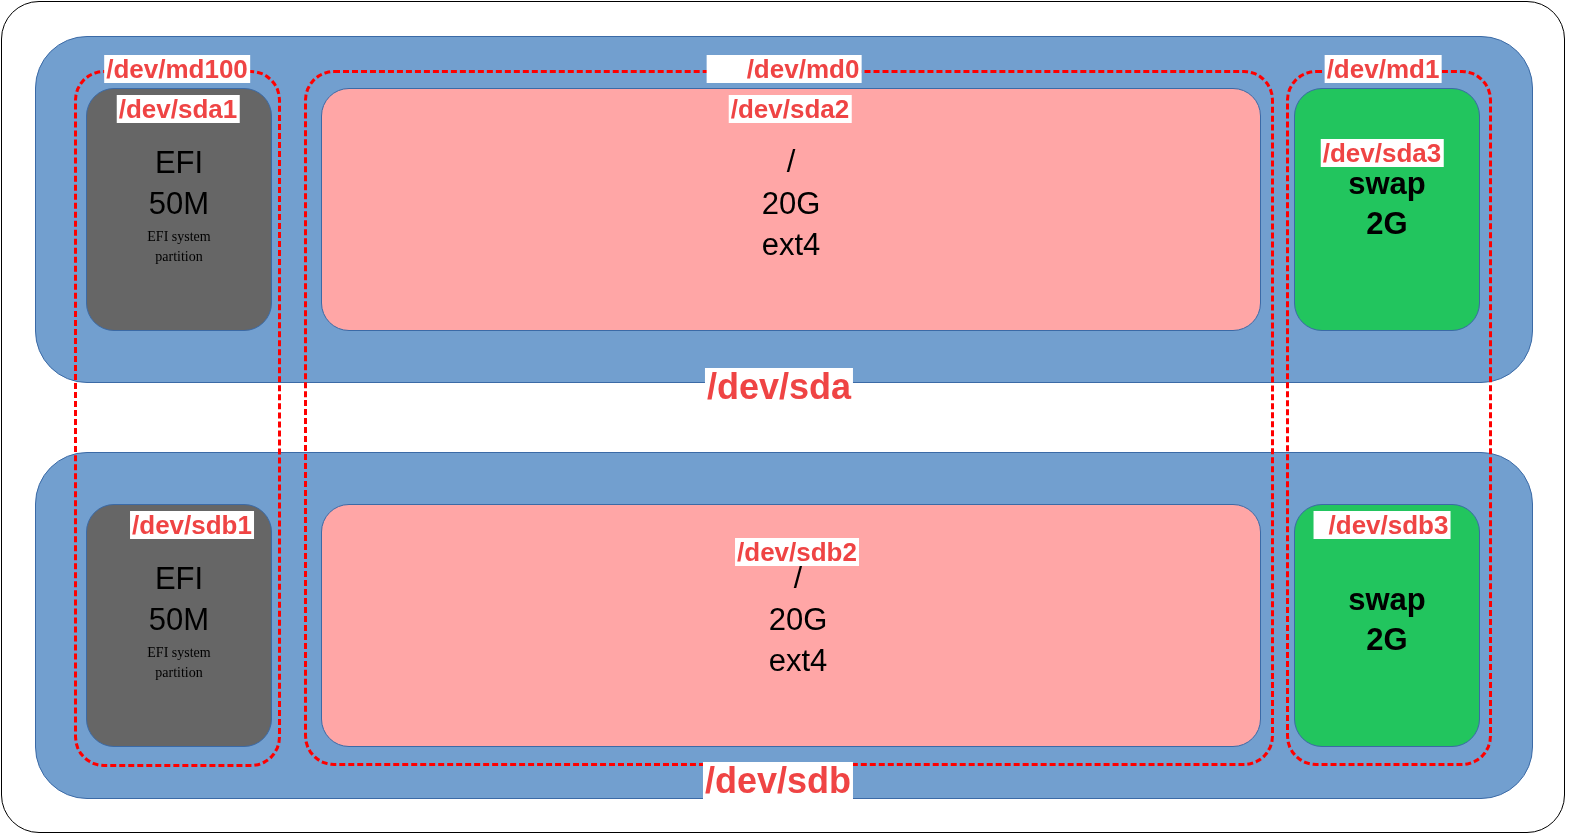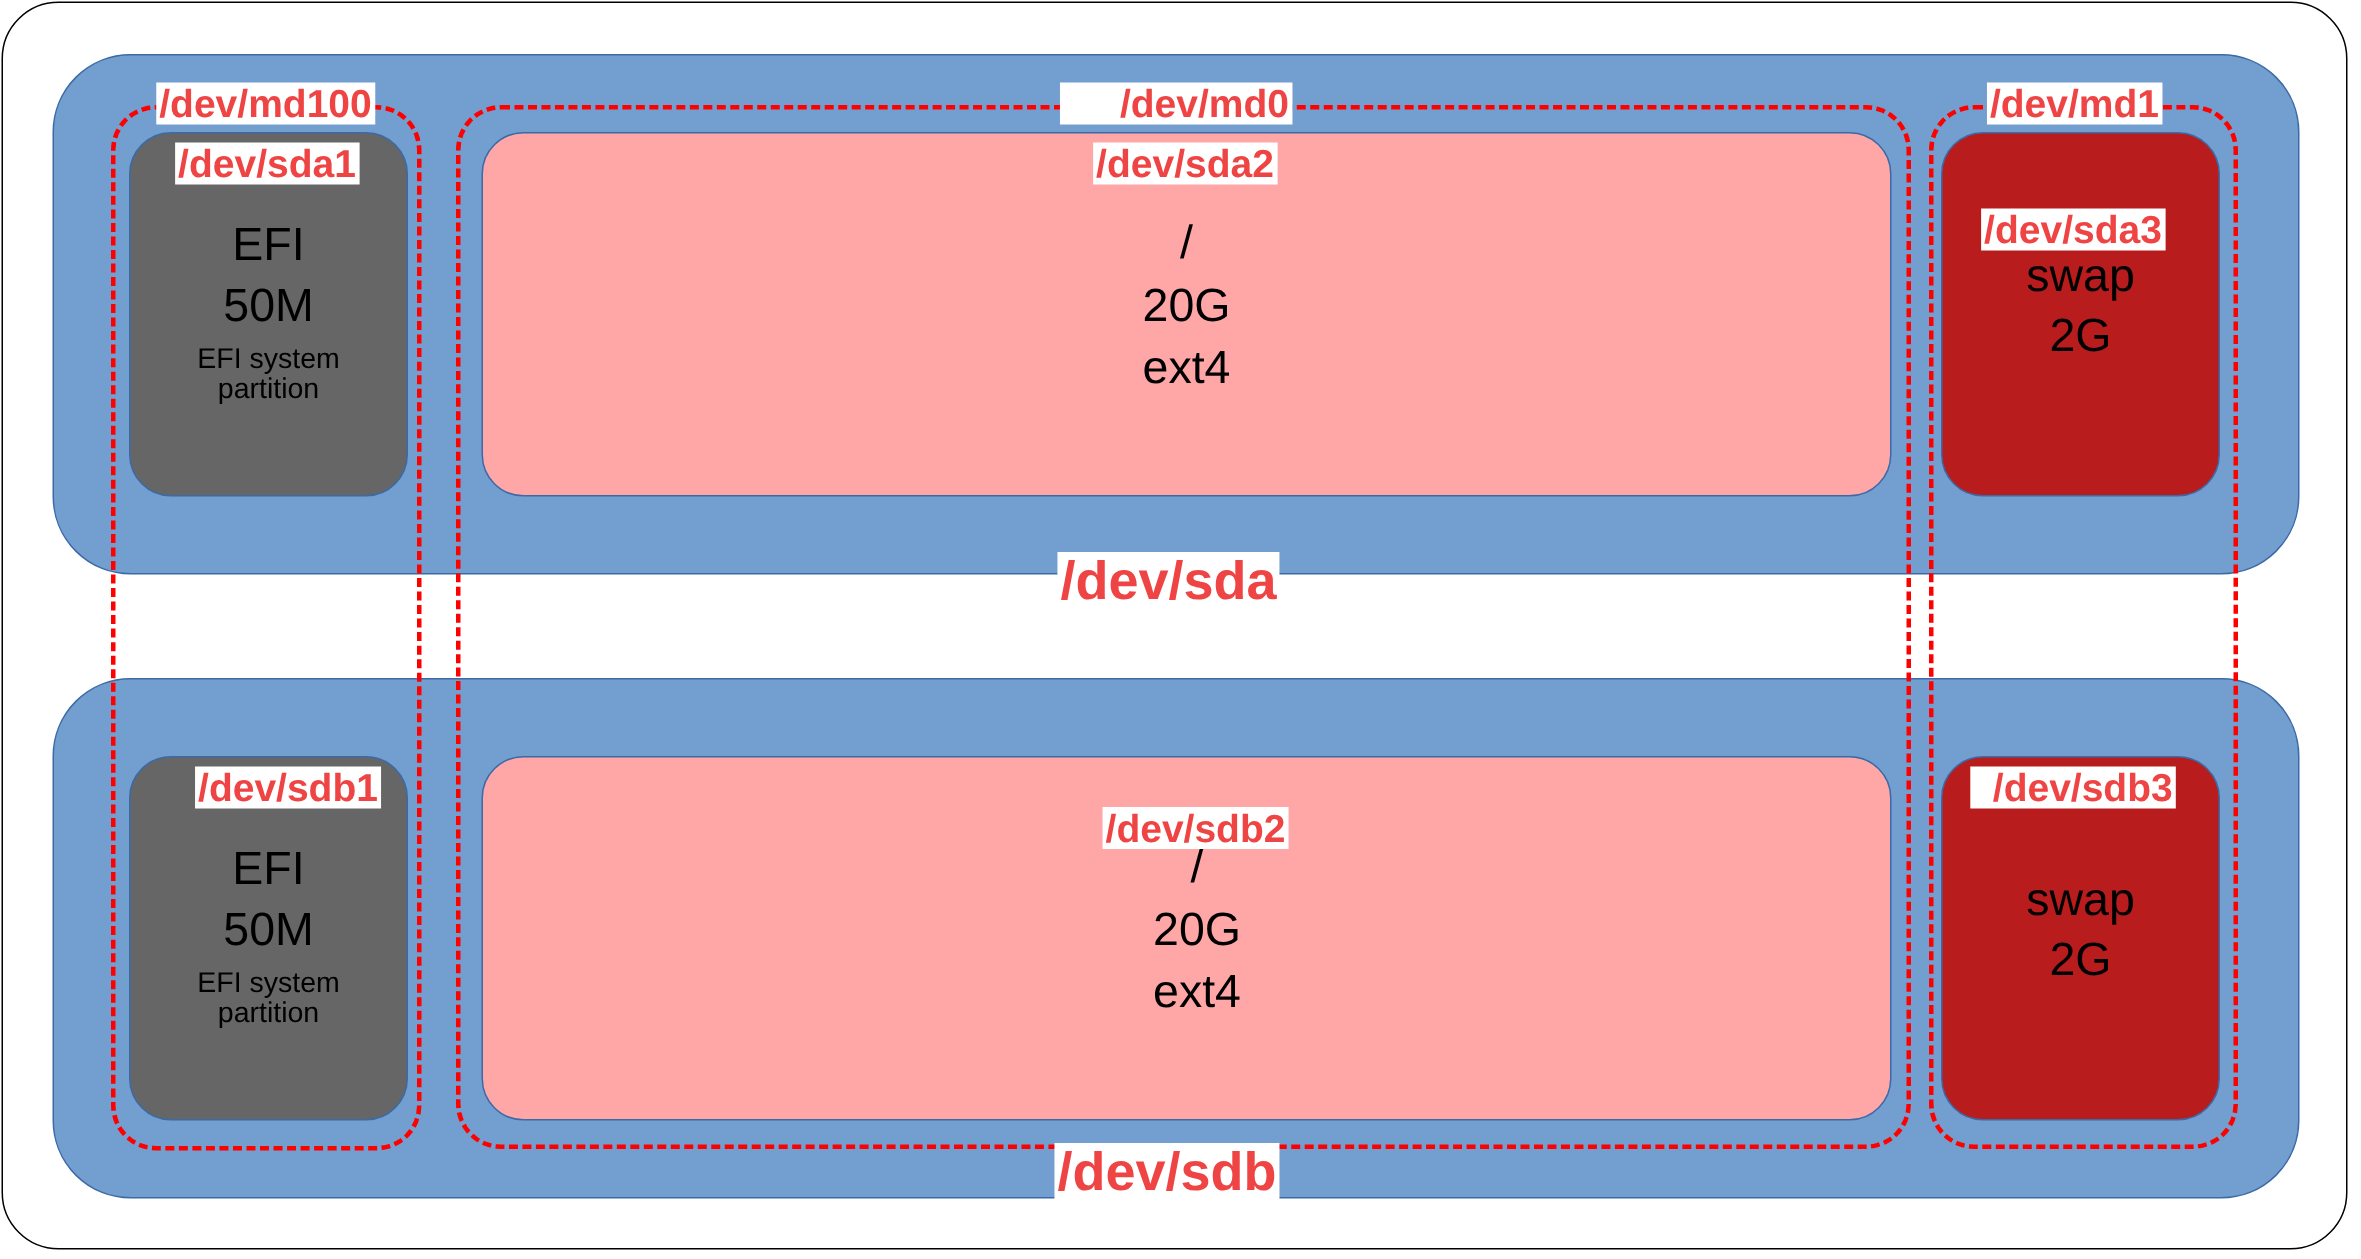--- a/index.html
+++ b/index.html
@@ -2,28 +2,28 @@
 <html><head>
 <meta charset="utf-8">
 <style>
   html, body { margin:0; padding:0; background:#ffffff; }
   body { width:1574px; height:839px; position:relative; overflow:hidden; font-family:"Liberation Sans", sans-serif; }
   .frame { position:absolute; left:1px; top:1px; width:1564px; height:832px; border:1.5px solid #000; border-radius:38px; box-sizing:border-box; background:#fff; }
   .disk { position:absolute; background:#729fcf; border:1.5px solid #3b6aa6; border-radius:52px; box-sizing:border-box; }
   .part { position:absolute; border:1.5px solid #3b6aa6; border-radius:28px; box-sizing:border-box; text-align:center; color:#000; }
   .efi { background:#666666; }
   .root { background:#ffa6a6; }
-  .swap { background:#b91c1c; }
+  .swap { background:#22c55e;font-weight:bold; }
   .raid { position:absolute; border:3px dashed #ff0000; border-radius:30px; box-sizing:border-box; }
   .lbl { position:absolute; background:#fff; color:#ef4444; font-weight:bold; white-space:nowrap; line-height:1; transform:translateX(-50%); padding:1px 2px; }
   .lbl.small { font-size:26px; }
   .lbl.big { font-size:36px; }
   .ptext { position:absolute; left:0; right:0; text-align:center; line-height:1; }
   .t32 { font-size:31px; }
-  .t19 { font-size:19px; }
+  .t19 { font-size:14px;font-family:Liberation Serif, serif; }
 </style>
 </head>
 <body>
 
 <div class="frame"></div>
 
 <div class="disk" style="left:35px; top:36px; width:1498px; height:347px;"></div>
 
 <div class="disk" style="left:35px; top:452px; width:1498px; height:347px;"></div>
 

